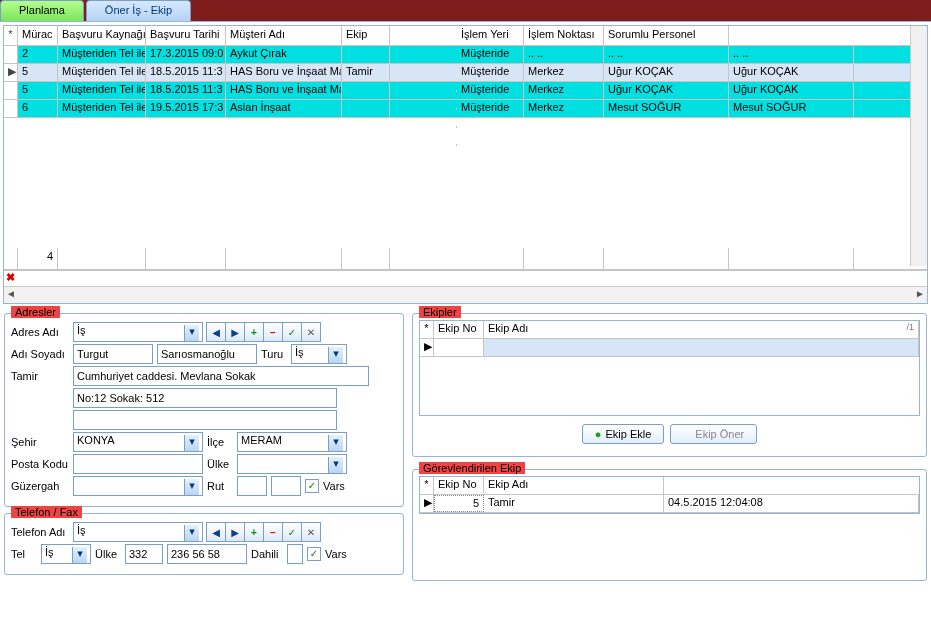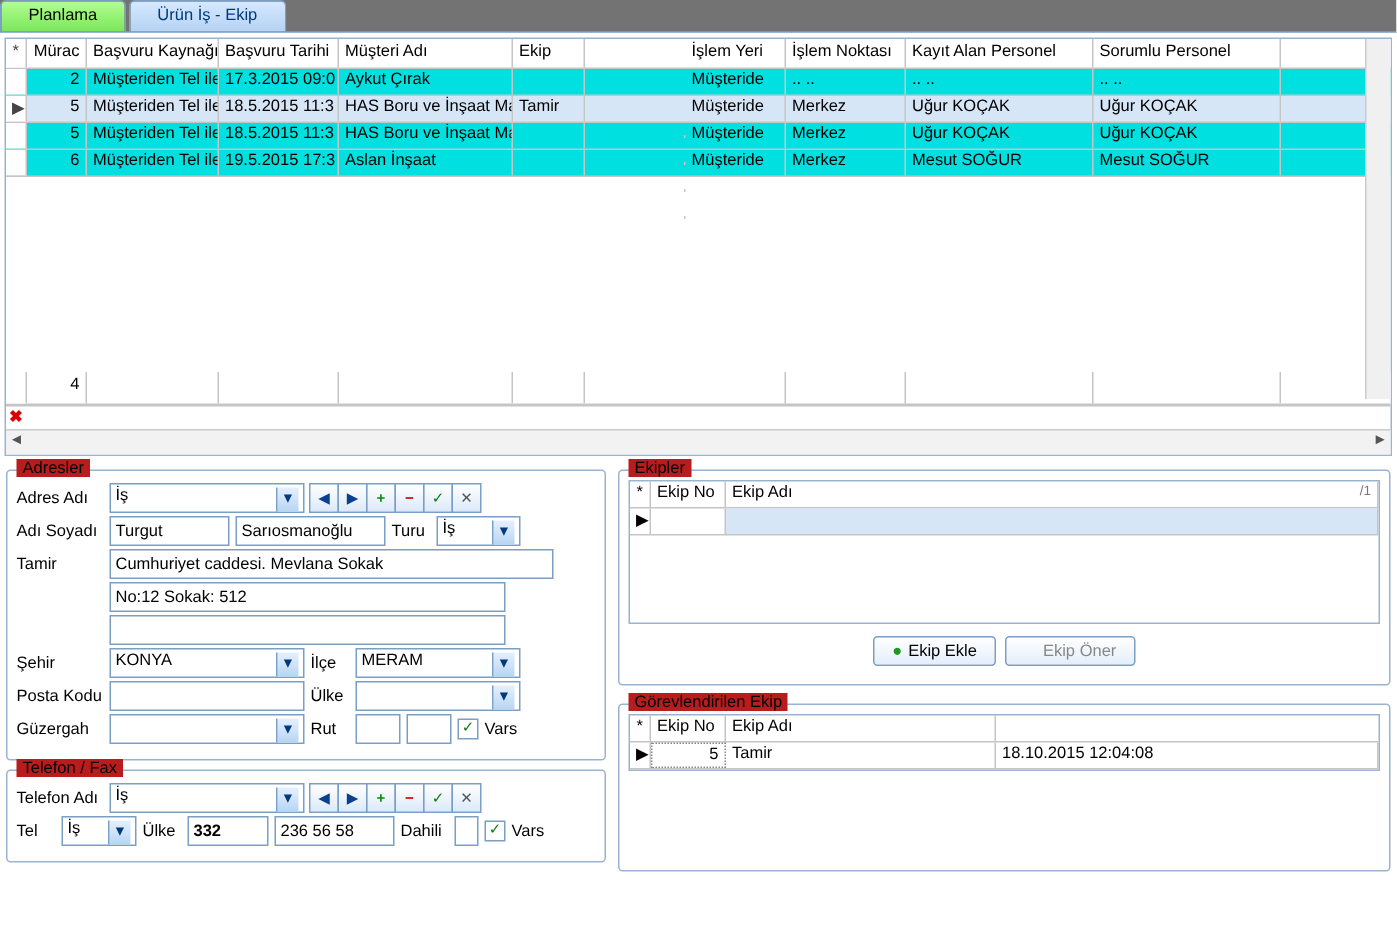--- a/index.html
+++ b/index.html
@@ -10,21 +10,21 @@
     background: #fff;
     color: #000;
     width: 931px;
     height: 619px;
     overflow: hidden;
   }
   .tabs {
     display: flex;
     border-bottom: 1px solid #99b4d1;
     height: 22px;
-    background: #737373;
+    background: #7f1d1d;
   }
   .tab {
     border: 1px solid #7a9ec4;
     border-bottom: none;
     border-radius: 4px 4px 0 0;
     padding: 3px 18px;
     margin-right: 2px;
     font-size: 11px;
     cursor: default;
   }
@@ -66,21 +66,21 @@
   .grid-row { height: 18px; }
   .grid-row .cell {
     border-right: 1px solid #c5c5c5;
     padding: 1px 4px;
     overflow: hidden;
     white-space: nowrap;
   }
   .row-teal { background: #00e0e0; }
   .row-sel { background: #d7e6f7; }
   .c-ind { width: 14px; text-align:center; background:#fff !important; color:#444; border-right:1px solid #c5c5c5; }
-  .c-mur { width: 40px; text-align:right; }
+  .c-mur { width: 40px; }
   .c-kay { width: 88px; }
   .c-tar { width: 80px; }
   .c-mus { width: 116px; }
   .c-ekip { width: 48px; }
   .c-urun { width: 67px; margin-top: 44px; }
   .c-isy { width: 67px; }
   .c-isn { width: 80px; }
   .c-kap { width: 125px; }
   .c-sor { width: 125px; }
   .grid-body { flex:1; overflow:hidden; }
@@ -115,21 +115,21 @@
   .panel {
     border: 1px solid #99b4d1;
     border-radius: 3px;
     padding: 6px 6px 8px 6px;
     position: relative;
     margin-top: 6px;
   }
   .panel-title {
     position: absolute;
     top: -8px; left: 6px;
-    background: #b91c1c;
+    background: #ef4444;
     padding: 0 4px;
     font-size: 11px;
   }
   .frow { display:flex; align-items:center; gap:4px; margin: 2px 0; }
   .flabel { width: 58px; }
   .flabel.sm { width:26px; }
   input[type=text], .sel {
     border: 1px solid #7a9ec4;
     height: 20px;
     padding: 1px 3px;
@@ -198,35 +198,34 @@
   }
   .winbtn.disabled { color:#888;padding-left:24px; }
   .winbtn .bullet { color:#1a9b1a; margin-right:4px; }
   .sort-ind { font-size:9px; color:#777; float:right; }
 </style>
 </head>
 <body>
 
 <div class="tabs">
   <div class="tab active">Planlama</div>
-  <div class="tab inactive">Ürün İş - Ekip</div>
+  <div class="tab inactive">Öner İş - Ekip</div>
 </div>
 
 <div class="grid-wrap">
   <div class="grid-hdr">
     <div class="cell c-ind">*</div>
     <div class="cell c-mur">Mürac</div>
     <div class="cell c-kay">Başvuru Kaynağı</div>
     <div class="cell c-tar">Başvuru Tarihi</div>
     <div class="cell c-mus">Müşteri Adı</div>
     <div class="cell c-ekip">Ekip</div>
     <div class="cell c-urun">Ürün Adı</div>
     <div class="cell c-isy">İşlem Yeri</div>
     <div class="cell c-isn">İşlem Noktası</div>
-    <div class="cell c-kap">Kayıt Alan Personel</div>
     <div class="cell c-sor">Sorumlu Personel</div>
   </div>
   <div class="grid-body" id="grid-body">
       <div class="grid-row row-teal">
         <div class="cell c-ind"></div>
         <div class="cell c-mur">2</div>
         <div class="cell c-kay">Müşteriden Tel ile</div>
         <div class="cell c-tar">17.3.2015 09:0</div>
         <div class="cell c-mus">Aykut Çırak</div>
         <div class="cell c-ekip"></div>
@@ -364,21 +363,21 @@
           <div class="nav-btn green">+</div>
           <div class="nav-btn red">−</div>
           <div class="nav-btn chk">✓</div>
           <div class="nav-btn x">✕</div>
         </div>
       </div>
       <div class="frow">
         <div class="flabel sm">Tel</div>
         <div class="sel" style="width:50px">İş</div>
         <div class="flabel sm">Ülke</div>
-        <input type="text" style="width: 54px; font-weight: bold;" value="332">
+        <input type="text" style="width: 38px;" value="332">
         <input type="text" style="width: 80px;" value="236 56 58">
         <div class="flabel sm" style="width:32px">Dahili</div>
         <input type="text" style="width: 16px;" value="">
         <span class="chkbox">✓</span>
         <span>Vars</span>
       </div>
     </div>
   </div>
 
   <div class="right-col">
@@ -410,18 +409,18 @@
       <div class="mini-grid">
         <div class="mg-hdr">
           <div class="mg-cell" style="width:14px;text-align:center">*</div>
           <div class="mg-cell" style="width:50px">Ekip No</div>
           <div class="mg-cell" style="width:180px">Ekip Adı</div>
         </div>
         <div class="mg-row">
           <div class="mg-cell" style="width:14px;text-align:center">▶</div>
           <div class="mg-cell" style="width:50px;text-align:right;border:1px dotted #888">5</div>
           <div class="mg-cell" style="width:180px">Tamir</div>
-          <div class="mg-cell" style="flex:1">18.10.2015 12:04:08</div>
+          <div class="mg-cell" style="flex:1">04.5.2015 12:04:08</div>
         </div>
       </div>
     </div>
   </div>
 </div>
 
 </body></html>

